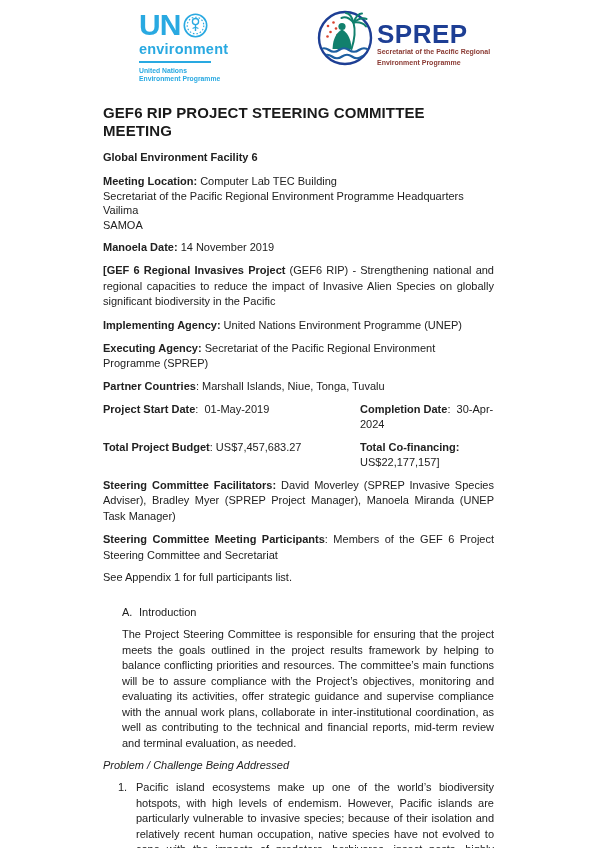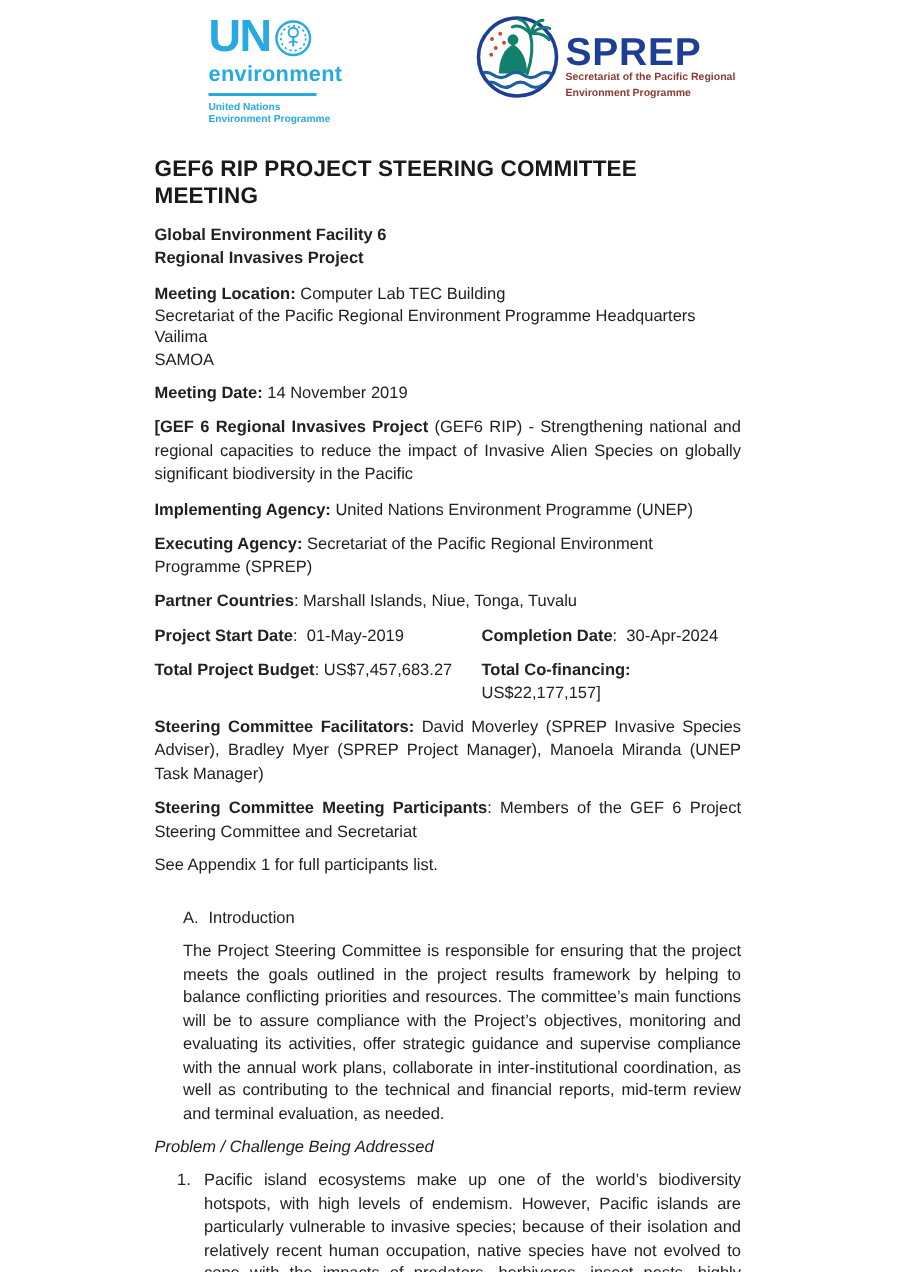--- a/index.html
+++ b/index.html
@@ -23,21 +23,21 @@
 
   
   .content { position:absolute; left:0; top:0; width:535px; box-sizing:border-box; padding:104px 72px 0 72px;margin-left:31px; }
   .title { font-size:15px; font-weight:bold; color:#1a1a1a; letter-spacing:0.1px; margin:0 0 10px 0; line-height:18px; }
   .program { font-size:11px; font-weight:bold; line-height:15px; margin-bottom:9px; }
   .meeting-block { font-size:11px; line-height:14.5px; margin-bottom:8px; }
   .line { font-size:11px; line-height:15px; margin-bottom:8px; }
   .b { font-weight:bold; }
   .pre { white-space:pre-wrap; }
   .jpara { font-size:11px; line-height:15.5px; text-align:justify; margin-bottom:8px; }
-  .two-col { display:flex; font-size:11px; line-height:15px; margin-bottom:8px; }
+  .two-col { display:flex; font-size:11px; line-height:15px; margin-bottom:8px;gap:39px; }
   .col1 { width:218px; flex:none; }
   .section { margin-top:20px; }
   .sec-heading { font-size:11px; font-weight:normal; line-height:15px; margin:0 0 7px 19px; }
   .sec-num { display:inline-block; width:17px; }
   .sec-para { font-size:11px; line-height:15.5px; text-align:justify; margin:0 0 5px 19px; }
   .subhead-italic { font-size:11px; font-style:italic; line-height:15px; margin:7px 0 7px 0; }
   .list-item { display:flex; font-size:11px; line-height:15.5px; margin-left:15px; }
   .list-num { width:18px; flex:none; }
   .list-text { flex:1; text-align:justify; }
 </style>
@@ -110,31 +110,30 @@
       <div class="sprep-tag">Environment Programme</div>
     </div>
   </div>
 
   <div class="content">
 
     <h1 class="title">GEF6 RIP PROJECT STEERING COMMITTEE MEETING</h1>
 
     <div class="program">
       <div>Global Environment Facility 6</div>
-      <div>Regional Invasives Project</div>
     </div>
 
     <div class="meeting-block">
       <div><span class="b">Meeting Location:</span><span> Computer Lab TEC Building</span></div>
       <div>Secretariat of the Pacific Regional Environment Programme Headquarters</div>
       <div>Vailima</div>
       <div>SAMOA</div>
     </div>
 
-    <div class="line"><span class="b">Meeting Date:</span><span> 14 November 2019</span></div>
+    <div class="line"><span class="b">Manoela Date:</span><span> 14 November 2019</span></div>
 
     <div class="jpara"><span class="b">[GEF 6 Regional Invasives Project</span><span> (GEF6 RIP) - Strengthening national and regional capacities to reduce the impact of Invasive Alien Species on globally significant biodiversity in the Pacific</span></div>
 
 
     <div class="line"><span class="b">Implementing Agency:</span><span> United Nations Environment Programme (UNEP)</span></div>
 
     <div class="line"><span class="b">Executing Agency:</span><span> Secretariat of the Pacific Regional Environment Programme (SPREP)</span></div>
 
     <div class="line"><span class="b">Partner Countries</span><span>: Marshall Islands, Niue, Tonga, Tuvalu</span></div>
 

